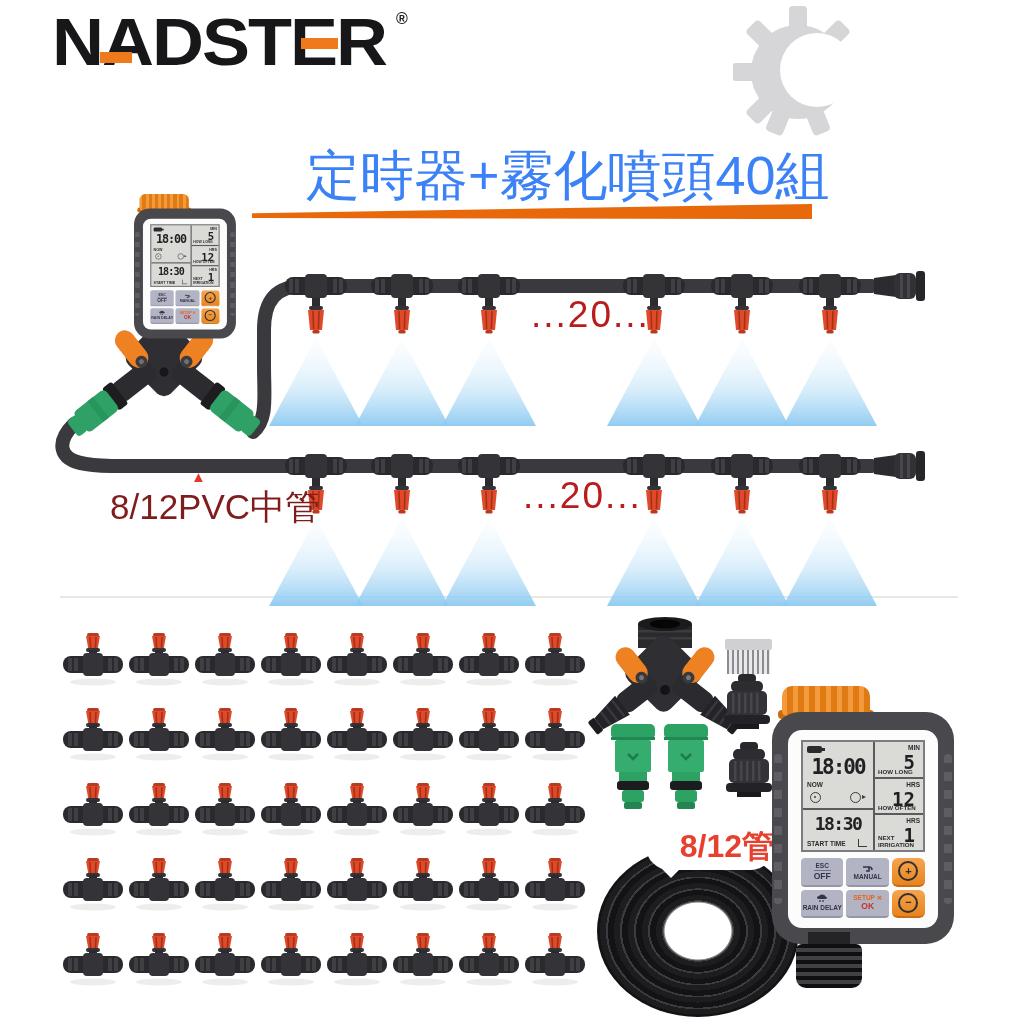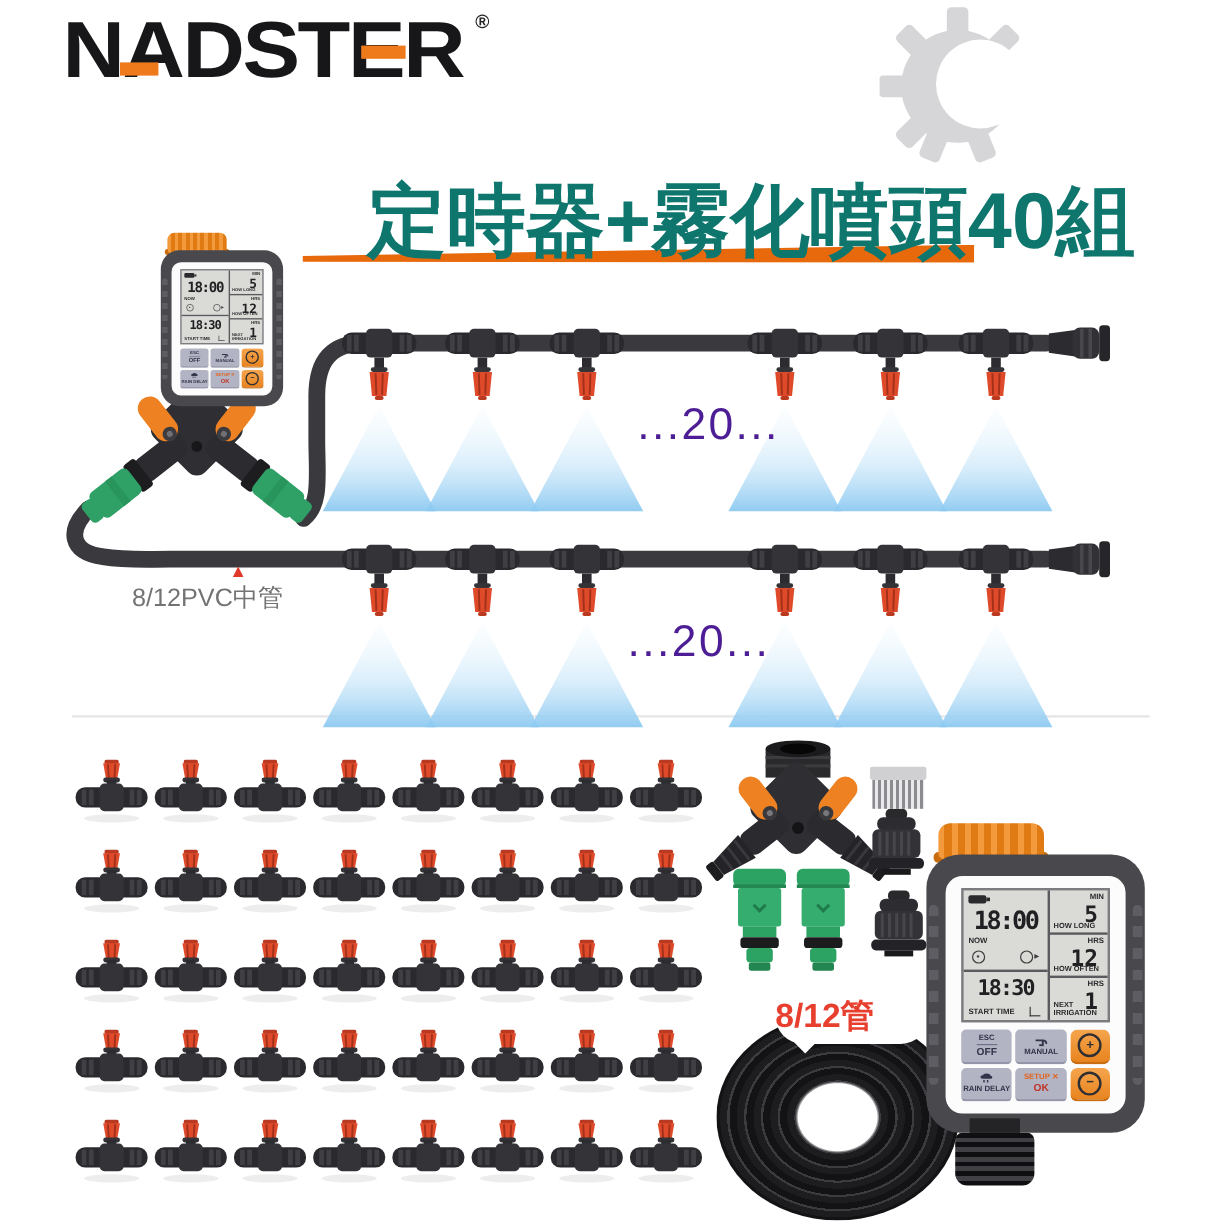--- a/index.html
+++ b/index.html
@@ -7,30 +7,30 @@
          font-family:"Liberation Sans",sans-serif;}
   .abs{position:absolute;}
 
   
   #logo{left:52px;top:4px;width:380px;height:78px;font-size:72px;font-weight:bold;
         letter-spacing:-2px;color:#17171a;transform:scaleY(.92);transform-origin:top left;white-space:nowrap;}
   .logo-bar{background:#ee7a1c;z-index:3;}
   #logo-reg{left:396px;top:10px;font-size:16px;color:#222;font-weight:bold;}
   #origin{left:812px;top:54px;font-size:38px;letter-spacing:8px;color:#c6c6c8;font-weight:bold;white-space:nowrap;}
 
-  #title{left:306px;top:140px;font-size:66px;font-weight:bold;color:#0f766e;white-space:nowrap;z-index:4;}
+  #title{left:306px;top:140px;font-size:54px;font-weight:normal;color:#3b82f6;white-space:nowrap;z-index:4;}
   #swoosh{left:252px;top:204px;width:560px;height:15px;background:#e8690b;
           clip-path:polygon(0 62%,100% 0,100% 100%,0 94%);z-index:3;}
 
   
-  .count-label{font-size:37px;color:#4c1d95;letter-spacing:2px;z-index:4;font-weight:500;margin-top:39px;}
+  .count-label{font-size:37px;color:#b91c1c;letter-spacing:2px;z-index:4;font-weight:500;}
   #count1{left:531px;top:294px;}
   #count2{left:523px;top:475px;}
   #pipe-marker{left:191px;top:468px;font-size:15px;color:#e0392c;z-index:4;}
-  #pipe-label{left:110px;top:484px;font-size:21px;color:#737373;z-index:4;}
+  #pipe-label{left:110px;top:484px;font-size:35px;color:#7f1d1d;z-index:4;}
   #divider{left:60px;top:596px;width:898px;height:2px;background:#e7e7e7;}
 
   #diagram{left:0;top:0;width:1024px;height:1024px;z-index:1;}
 
   
   .timer{width:184px;height:306px;z-index:5;}
   .timer.small{transform:scale(0.56);transform-origin:top left;}
   .t-cap{left:10px;top:0;width:88px;height:30px;border-radius:10px 10px 5px 5px;
          background:repeating-linear-gradient(90deg,#f29a3c 0 5px,#e07a12 5px 11px);}
   .t-capring{left:6px;top:24px;width:96px;height:9px;background:#c96c0e;border-radius:4px;}
@@ -89,22 +89,22 @@
 
   
   #needles{left:725px;top:639px;width:47px;height:35px;z-index:2;}
   #needles .nd-top{position:absolute;left:0;top:0;width:47px;height:11px;background:#d0d0d3;border-radius:2px;}
   #needles .nd-pins{position:absolute;left:2px;top:10px;width:43px;height:25px;
         background:repeating-linear-gradient(90deg,#8b8b90 0 2.5px,#e9e9eb 2.5px 5px);}
   #coil{left:597px;top:845px;width:202px;height:172px;border-radius:50%;z-index:1;
         background:radial-gradient(ellipse at 50% 50%,#ffffff 0 23%,rgba(255,255,255,0) 24.5%),
         repeating-radial-gradient(ellipse at 50% 50%,#131316 0 6px,#3c3c40 6px 8px,#1d1d20 8px 14px);}
   #hose-bubble{left:646px;top:823px;width:128px;height:47px;background:#fff;border-radius:24px;
-        display:flex;align-items:center;justify-content:flex-start;z-index:3;
-        font-size:28px;font-weight:bold;color:#e8402f;}
+        display:flex;align-items:center;justify-content:flex-end;z-index:3;
+        font-size:32px;font-weight:bold;color:#e8402f;}
   #hose-bubble::after{content:"";position:absolute;left:18px;bottom:-5px;width:14px;height:14px;
         background:#fff;transform:rotate(45deg);}
   #hose-length{left:644px;top:884px;width:92px;text-align:center;font-size:34px;font-weight:bold;
         color:#e8402f;z-index:3;}
 </style>
 </head>
 <body>
 
 <div id="stage">
 

